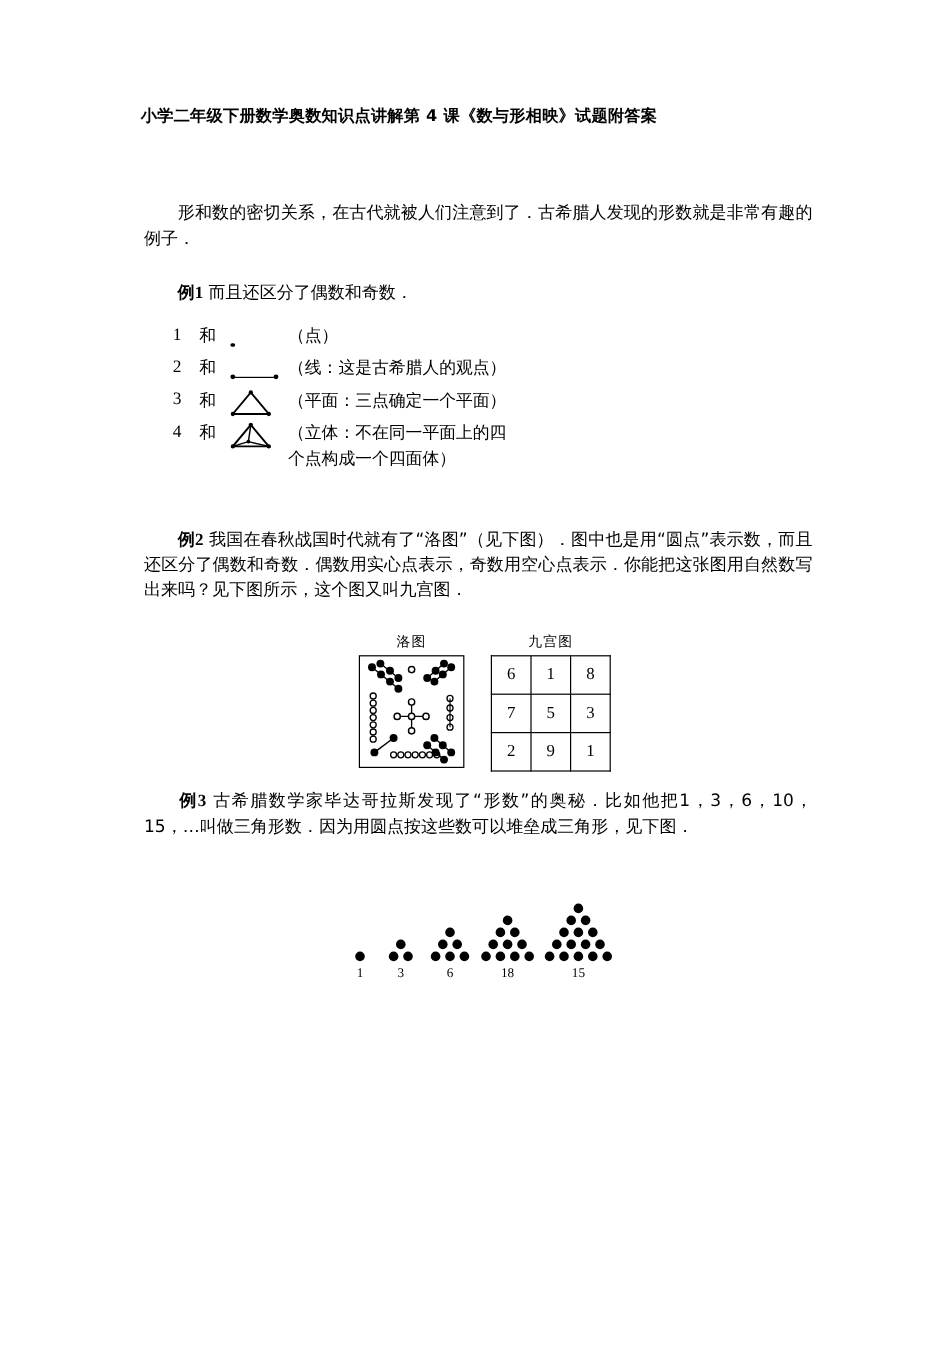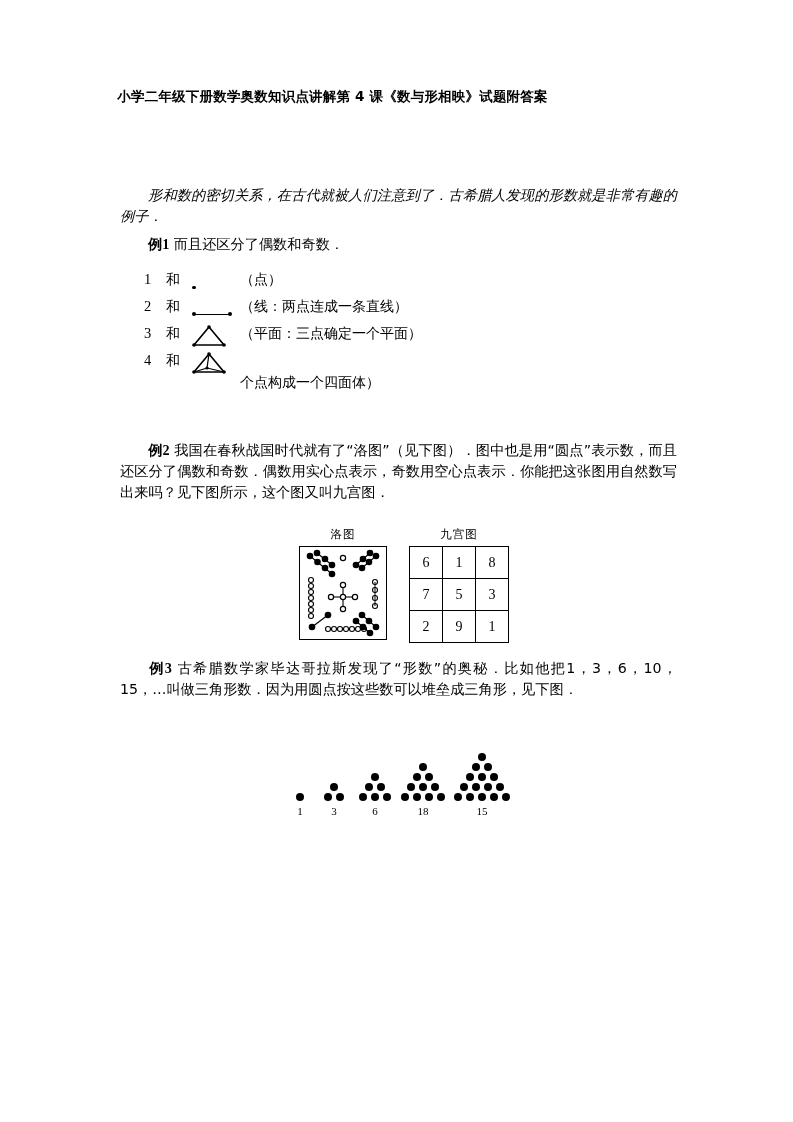--- a/index.html
+++ b/index.html
@@ -51,21 +51,21 @@
     width: 557px;
     font-size: 14.2px;
     line-height: 21px;
     text-align: justify;
     text-justify: inter-ideograph;
   }
   .para .indent { display: inline-block; width: 28px; }
   .ex-label { font-weight: bold; }
   .ex-num { font-weight: bold; font-family: "Liberation Serif", serif; }
 
-  #para-intro   { top: 185px; font-style: italic; }
+  #para-intro   { top: 168px; }
   #para-ex1     { top: 234px; }
   #para-greek   { top: 407px; }
   #para-ex2     { top: 440px; }
   #para-ex3     { top: 658px; }
 
   
   .shape-list {
     position: absolute;
     left: 144px;
     top: 268px;
@@ -216,21 +216,21 @@
     <div class="shape-row">
       <span class="row-num">2</span>
       <span class="row-he">和</span>
       <span class="row-glyph">
         <span class="glyph-line">
             <span class="seg"></span>
             <span class="end l"></span>
             <span class="end r"></span>
           </span>
       </span>
-      <span class="row-text">（线：两点连成一条直线）</span>
+      <span class="row-text">（线：这是古希腊人的观点）</span>
     </div>
 
     <div class="shape-row">
       <span class="row-num">3</span>
       <span class="row-he">和</span>
       <span class="row-glyph">
         <svg class="glyph-svg" width="34" height="24" viewBox="0 0 34 24">
           <polygon points="17,3 32,21 2,21" fill="none" stroke="#000" stroke-width="1.6"></polygon>
           <circle cx="17" cy="3" r="1.8" fill="#000"></circle>
           <circle cx="32" cy="21" r="1.8" fill="#000"></circle>
@@ -248,20 +248,21 @@
           <polygon points="17,3 32,21 2,21" fill="none" stroke="#000" stroke-width="1.6"></polygon>
           <line x1="17" y1="3" x2="15" y2="17" stroke="#000" stroke-width="1.2"></line>
           <line x1="2" y1="21" x2="15" y2="17" stroke="#000" stroke-width="1.2"></line>
           <line x1="32" y1="21" x2="15" y2="17" stroke="#000" stroke-width="1.2"></line>
           <circle cx="17" cy="3" r="1.8" fill="#000"></circle>
           <circle cx="32" cy="21" r="1.8" fill="#000"></circle>
           <circle cx="2" cy="21" r="1.8" fill="#000"></circle>
           <circle cx="15" cy="17" r="1.6" fill="#000"></circle>
         </svg>
       </span>
+      <span class="row-text">（立体：不在同一平面上的四</span>
     </div>
 
     <div class="row-text2">个点构成一个四面体）</div>
   </div>
 
 
   <div class="para" id="para-ex2"><span class="indent"></span><span class="ex-label">例</span><span class="ex-num">2</span>&nbsp;<span>我国在春秋战国时代就有了“洛图”（见下图）．图中也是用“圆点”表示数，而且还区分了偶数和奇数．偶数用实心点表示，奇数用空心点表示．你能把这张图用自然数写出来吗？见下图所示，这个图又叫九宫图．</span></div>
 
   <div class="figure-row">
 

